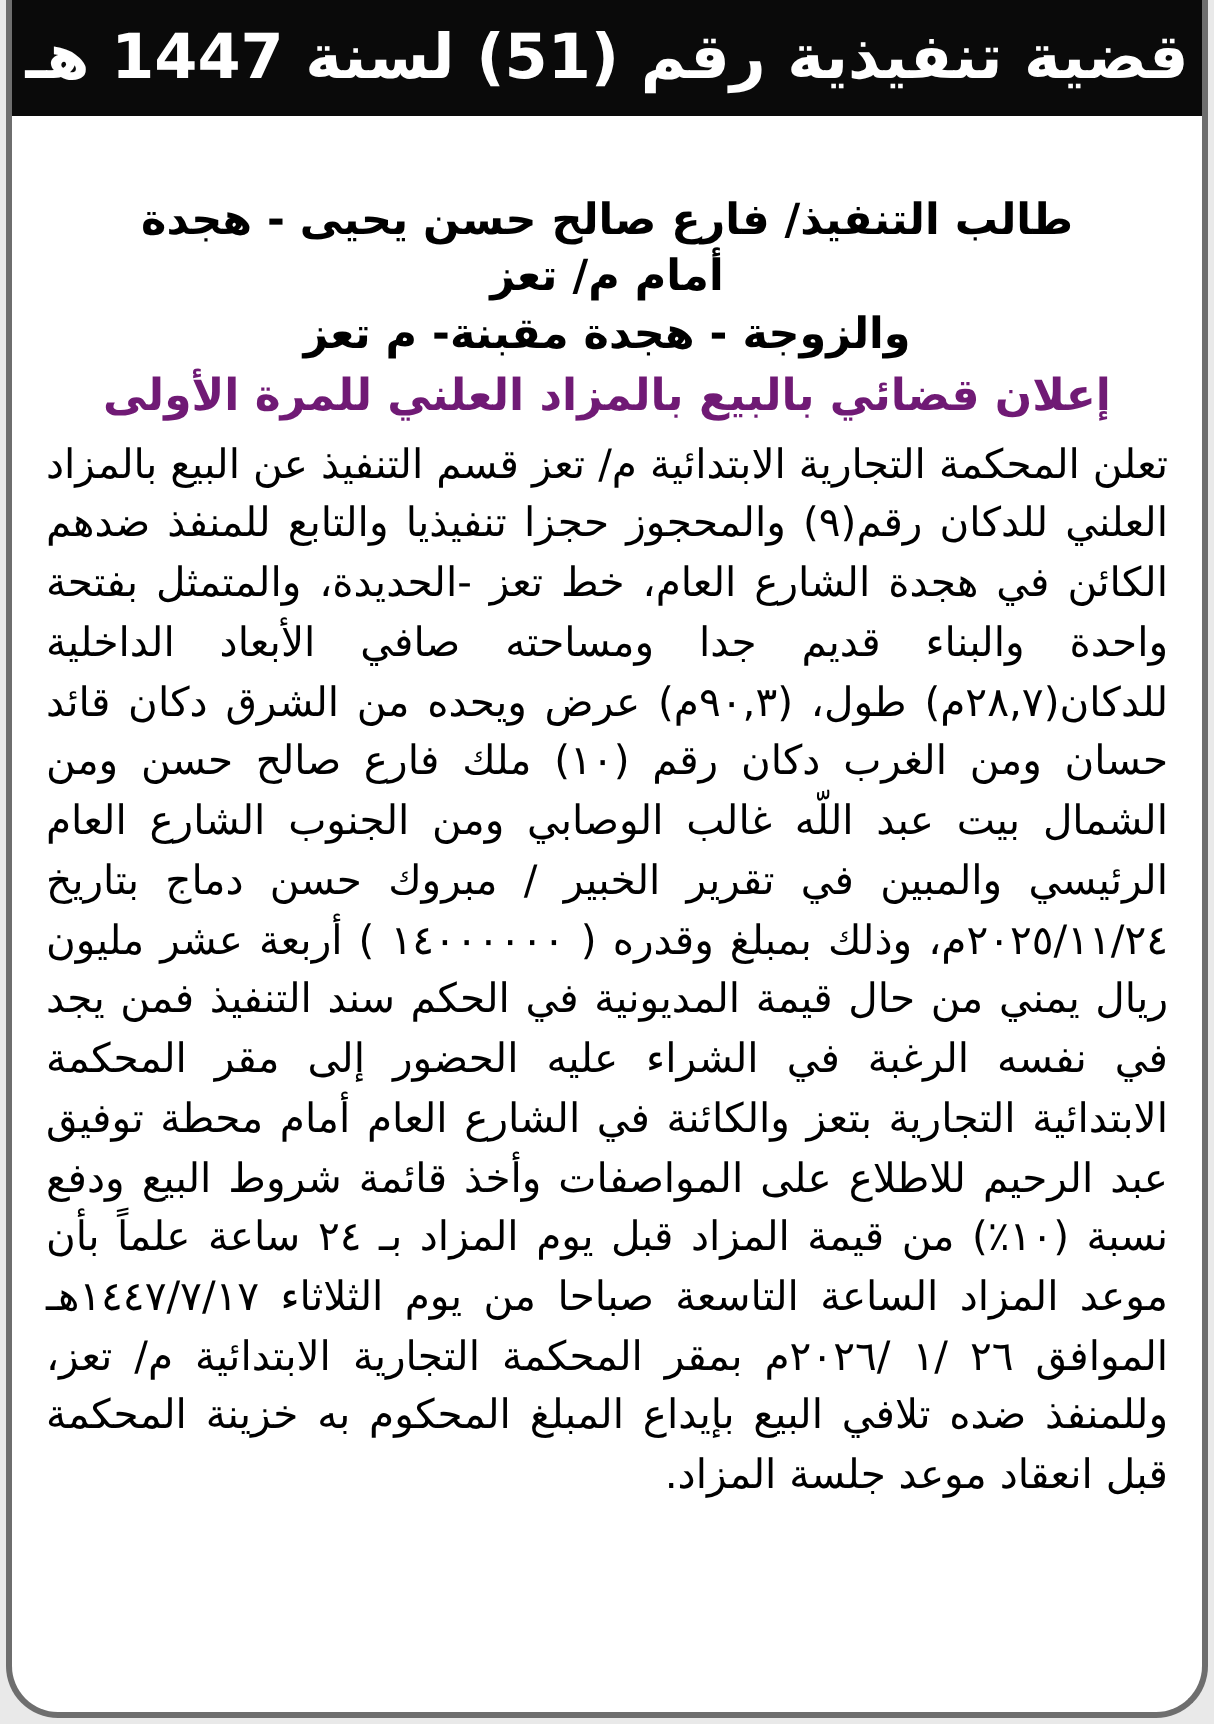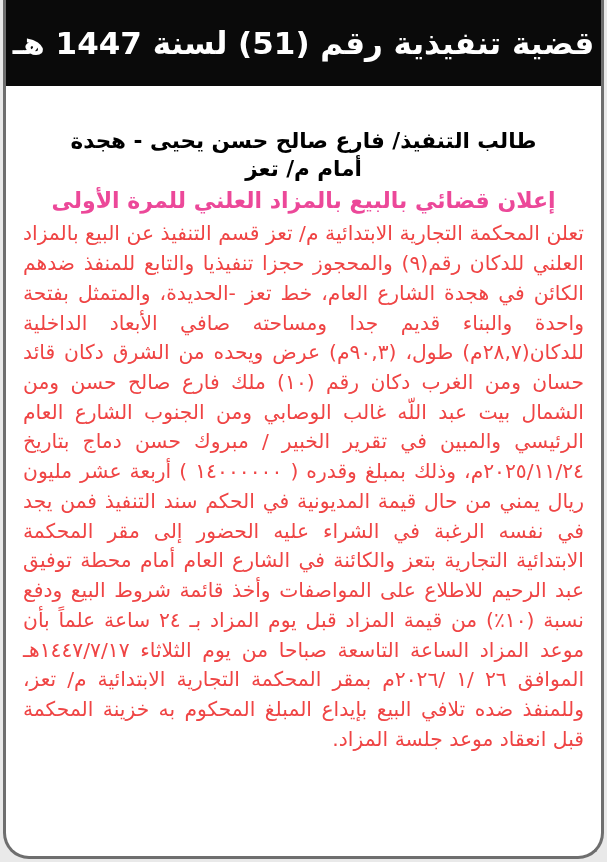--- a/index.html
+++ b/index.html
@@ -49,21 +49,21 @@
     overflow: hidden;
   }
 
   
   .banner {
     position: absolute;
     left: 0;
     right: 0;
     top: 0;
     z-index: 3;
-    height: 86px;
+    height: 58px;
     background: #0a0a0a;
     color: #ffffff;
     display: flex;
     align-items: center;
     justify-content: center;
     padding: 0 10px;
     box-sizing: border-box;
   }
   .banner-title {
     font-size: 35px;
@@ -80,21 +80,20 @@
     position: absolute;
     top: 77px;
     left: 0;
     right: 0;
     bottom: 0;
     z-index: 2;
     box-sizing: border-box;
     padding: 20px 16px 8px 16px;
     direction: rtl;
     text-align: center;
-    margin-top: 30px;
   }
 
   
   .parties {
     margin: 0 0 2px 0;
   }
   .party-line {
     font-size: 21.5px;
     font-weight: bold;
     line-height: 1.32;
@@ -104,32 +103,32 @@
     white-space: nowrap;
   }
   .party-line.wide {
     letter-spacing: -0.2px;
   }
 
   .headline {
     font-size: 22px;
     font-weight: bold;
     line-height: 1.3;
-    color: #ec4899;
+    color: #701a75;
     text-align: center;
     direction: rtl;
     margin: 3px 0 4px 0;
     white-space: nowrap;
   }
 
   
   .body-text {
     font-size: 20.3px;
     line-height: 1.465;
-    color: #ef4444;
+    color: #000000;
     text-align: justify;
     text-align-last: right;
     direction: rtl;
     margin: 0;
     padding: 0 1px;
     word-spacing: 0px;
     font-weight: 400;
     text-justify: inter-word;
   }
 </style>
@@ -142,20 +141,21 @@
 
     <div class="banner">
       <div class="banner-title" style="font-size: 31px;">قضية تنفيذية رقم (51) لسنة 1447 هـ</div>
     </div>
 
     <div class="content">
 
       <div class="parties">
         <div class="party-line">طالب التنفيذ/ فارع صالح حسن يحيى - هجدة</div>
         <div class="party-line">أمام م/ تعز</div>
+        <div class="party-line">والزوجة - هجدة مقبنة- م تعز</div>
       </div>
 
       <div class="headline">إعلان قضائي بالبيع بالمزاد العلني للمرة الأولى</div>
 
       <p class="body-text">تعلن المحكمة التجارية الابتدائية م/ تعز قسم التنفيذ عن البيع بالمزاد العلني للدكان رقم(٩) والمحجوز حجزا تنفيذيا والتابع للمنفذ ضدهم الكائن في هجدة الشارع العام، خط تعز -الحديدة، والمتمثل بفتحة واحدة والبناء قديم جدا ومساحته صافي الأبعاد الداخلية للدكان(٢٨,٧م) طول، (٩٠,٣م) عرض ويحده من الشرق دكان قائد حسان ومن الغرب دكان رقم (١٠) ملك فارع صالح حسن ومن الشمال بيت عبد اللّه غالب الوصابي ومن الجنوب الشارع العام الرئيسي والمبين في تقرير الخبير / مبروك حسن دماج بتاريخ ٢٠٢٥/١١/٢٤م، وذلك بمبلغ وقدره ( ١٤٠٠٠٠٠٠ ) أربعة عشر مليون ريال يمني من حال قيمة المديونية في الحكم سند التنفيذ فمن يجد في نفسه الرغبة في الشراء عليه الحضور إلى مقر المحكمة الابتدائية التجارية بتعز والكائنة في الشارع العام أمام محطة توفيق عبد الرحيم للاطلاع على المواصفات وأخذ قائمة شروط البيع ودفع نسبة (١٠٪) من قيمة المزاد قبل يوم المزاد بـ ٢٤ ساعة علماً بأن موعد المزاد الساعة التاسعة صباحا من يوم الثلاثاء ١٤٤٧/٧/١٧هـ الموافق ٢٦ /١ /٢٠٢٦م بمقر المحكمة التجارية الابتدائية م/ تعز، وللمنفذ ضده تلافي البيع بإيداع المبلغ المحكوم به خزينة المحكمة قبل انعقاد موعد جلسة المزاد.</p>
 
     </div>
   </div>
 </div>
 

